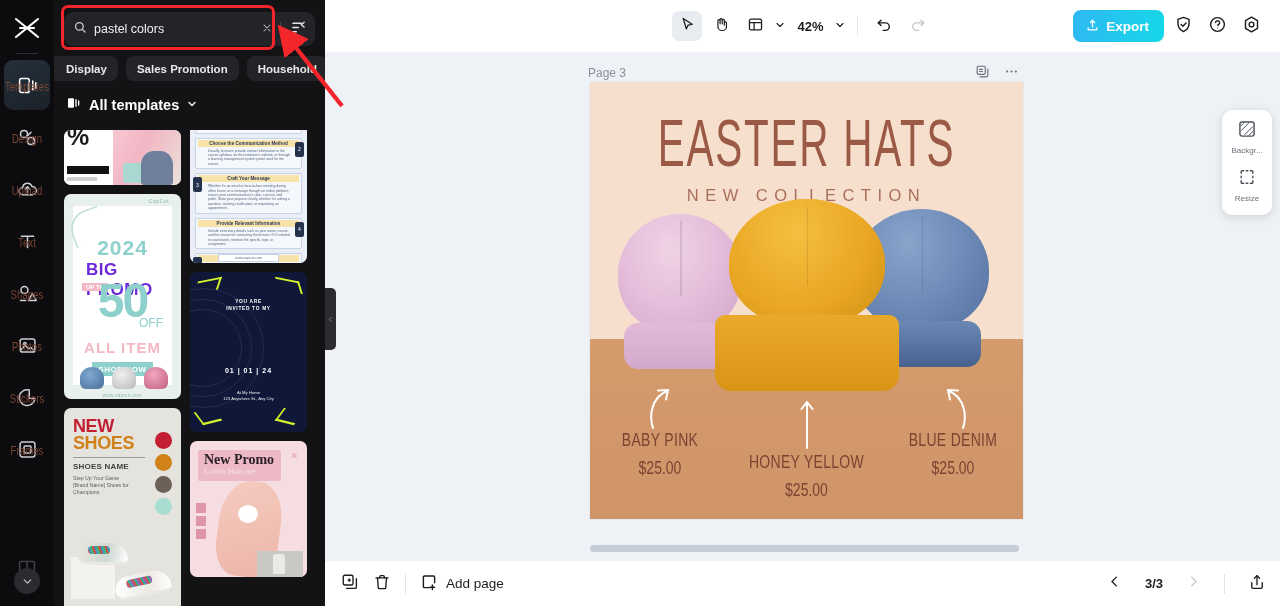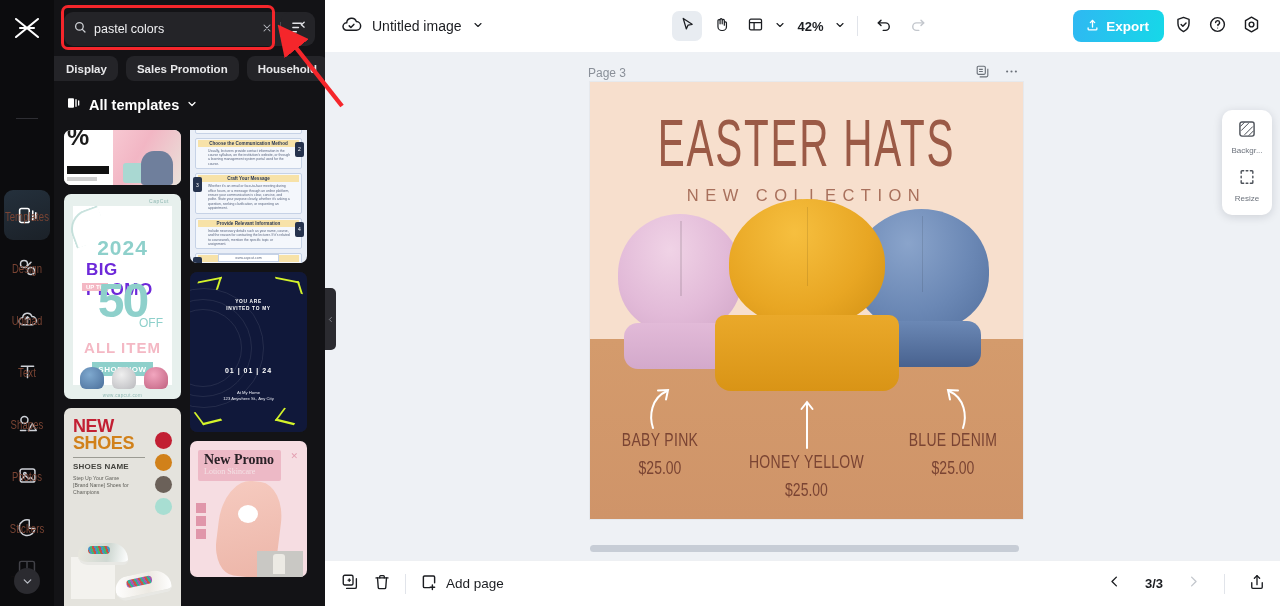--- a/index.html
+++ b/index.html
@@ -8,21 +8,21 @@
     font-family:"Liberation Sans", sans-serif;
     background:#ffffff;
     -webkit-font-smoothing:antialiased;
   }
   .app { position:relative; width:1280px; height:606px; display:flex; }
 
   
   .rail {
     width:54px; height:606px; background:#0c0c0e;
     display:flex; flex-direction:column; align-items:center;
-    padding-top:6px; position:relative; z-index:6; flex:0 0 54px;justify-content:space-between;
+    padding-top:6px; position:relative; z-index:6; flex:0 0 54px;
   }
   .logo { width:54px; height:44px; display:flex; align-items:center; justify-content:center; }
   .rail-sep { width:22px; height:1px; background:#2e2e33; margin:3px 0 6px; }
   .rail-items { display:flex; flex-direction:column; align-items:center; width:54px; }
   .rail-item {
     width:46px; height:50px; border-radius:9px; margin-bottom:2px;
     display:flex; flex-direction:column; align-items:center; justify-content:center;
     color:#cdd0d6; cursor:pointer; gap:2px;
   }
   .rail-item.active { background:linear-gradient(160deg,#24303c,#1b2128); color:#fff; }
@@ -567,34 +567,20 @@
 
   <div class="collapse">
     <svg width="7" height="11" viewBox="0 0 24 24" fill="none" stroke="#8c8d94" stroke-width="3" stroke-linecap="round" stroke-linejoin="round">
         <path d="M15 5l-7 7 7 7"></path>
       </svg>
   </div>
 
   <div class="main">
 
     <div class="topbar">
-      <div class="doc">
-        <span>
-          <svg width="21" height="21" viewBox="0 0 24 24" fill="none" stroke="#1b1d21" stroke-width="1.7" stroke-linecap="round" stroke-linejoin="round">
-              <path d="M6.5 18.5a4.2 4.2 0 010-8.4 5.7 5.7 0 0111.1-1.4 3.9 3.9 0 01-.1 9.8z"></path>
-              <path d="M9.4 13.6l1.9 1.9 3.4-3.6"></path>
-            </svg>
-        </span>
-        <span class="name">Untitled image</span>
-        <span>
-          <svg width="12" height="12" viewBox="0 0 24 24" fill="none" stroke="#1b1d21" stroke-width="2.2" stroke-linecap="round" stroke-linejoin="round">
-              <path d="M6 9l6 6 6-6"></path>
-            </svg>
-        </span>
-      </div>
 
       <div class="topcenter">
         <div class="tool sel">
           <span>
             <svg width="17" height="17" viewBox="0 0 24 24" fill="none" stroke="#1b1d21" stroke-width="1.8" stroke-linejoin="round">
                 <path d="M6 3.5l12.5 8.2-5.6 1.1-2.6 5.4z"></path>
               </svg>
           </span>
         </div>
         <div class="tool">

